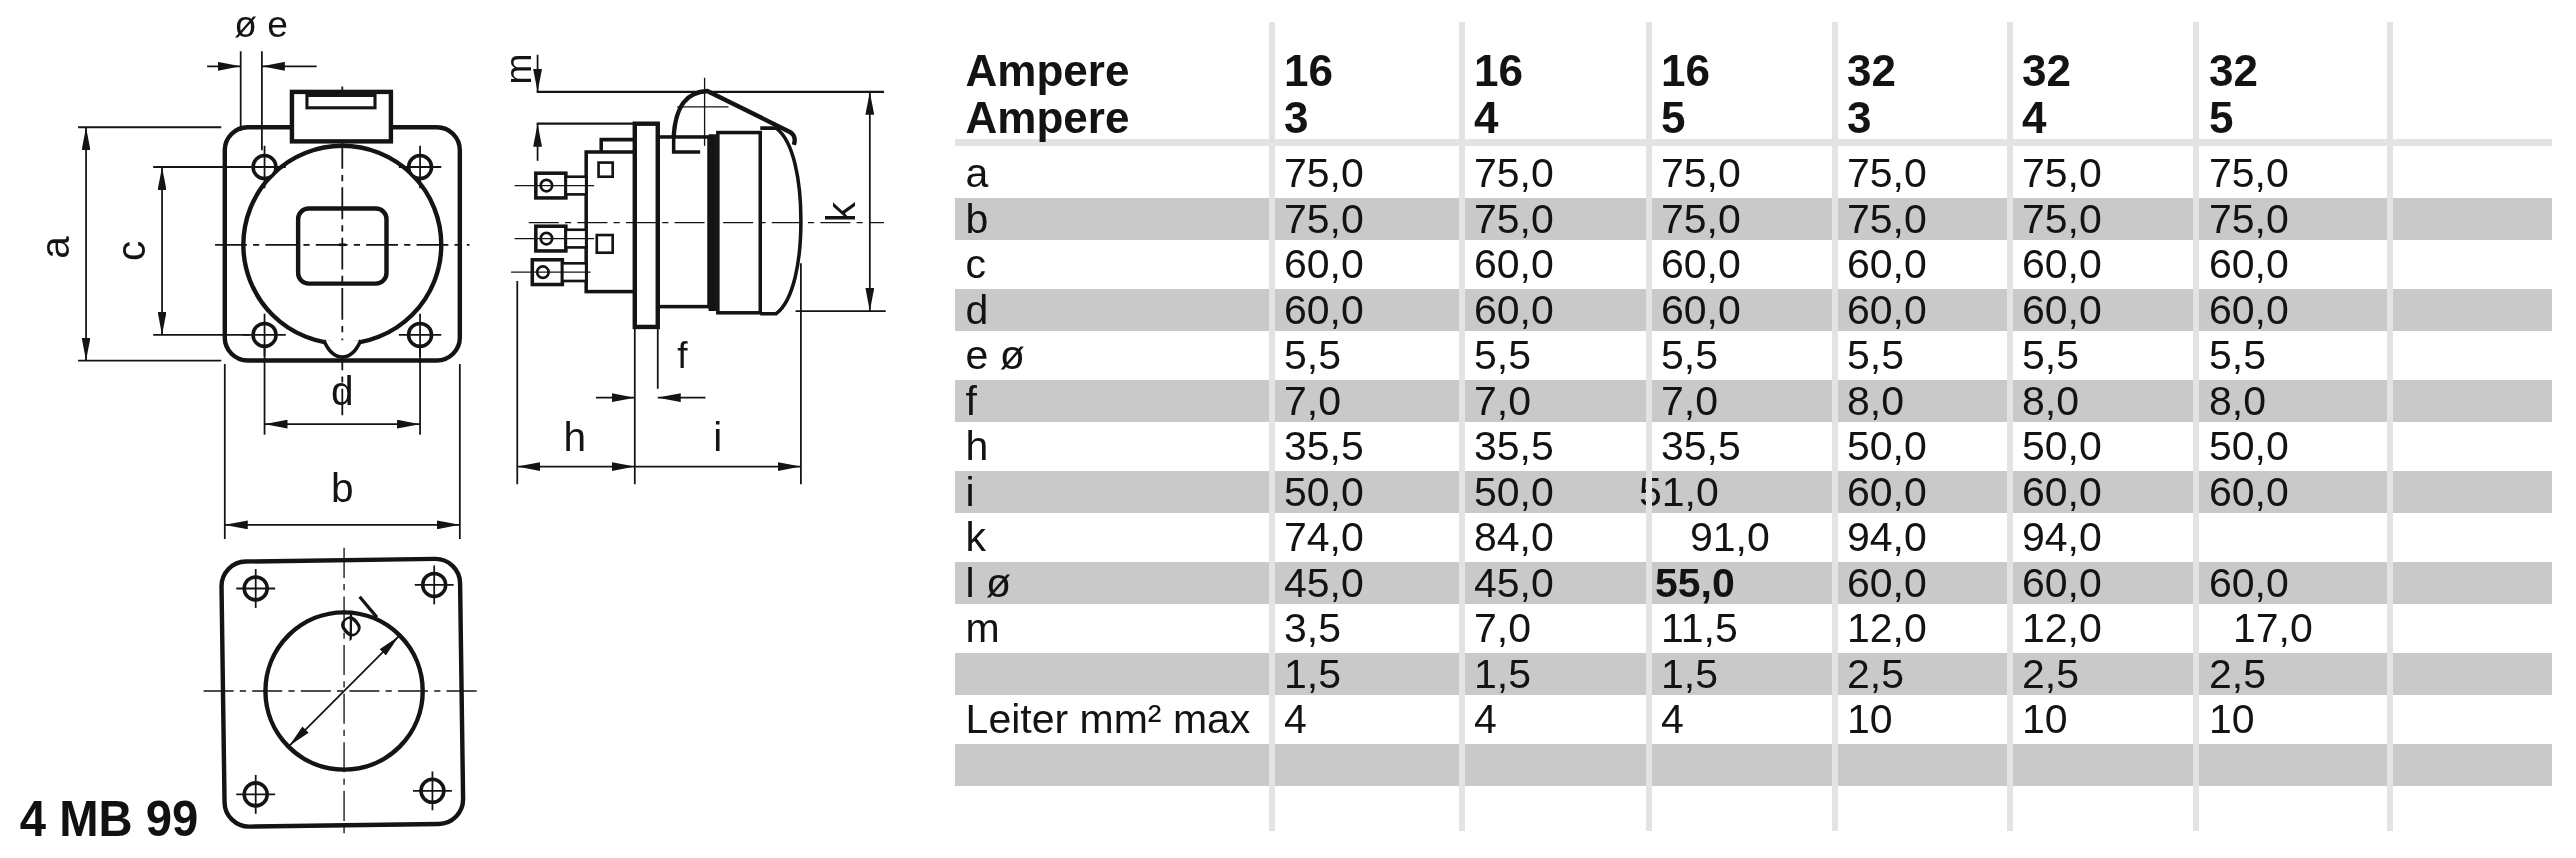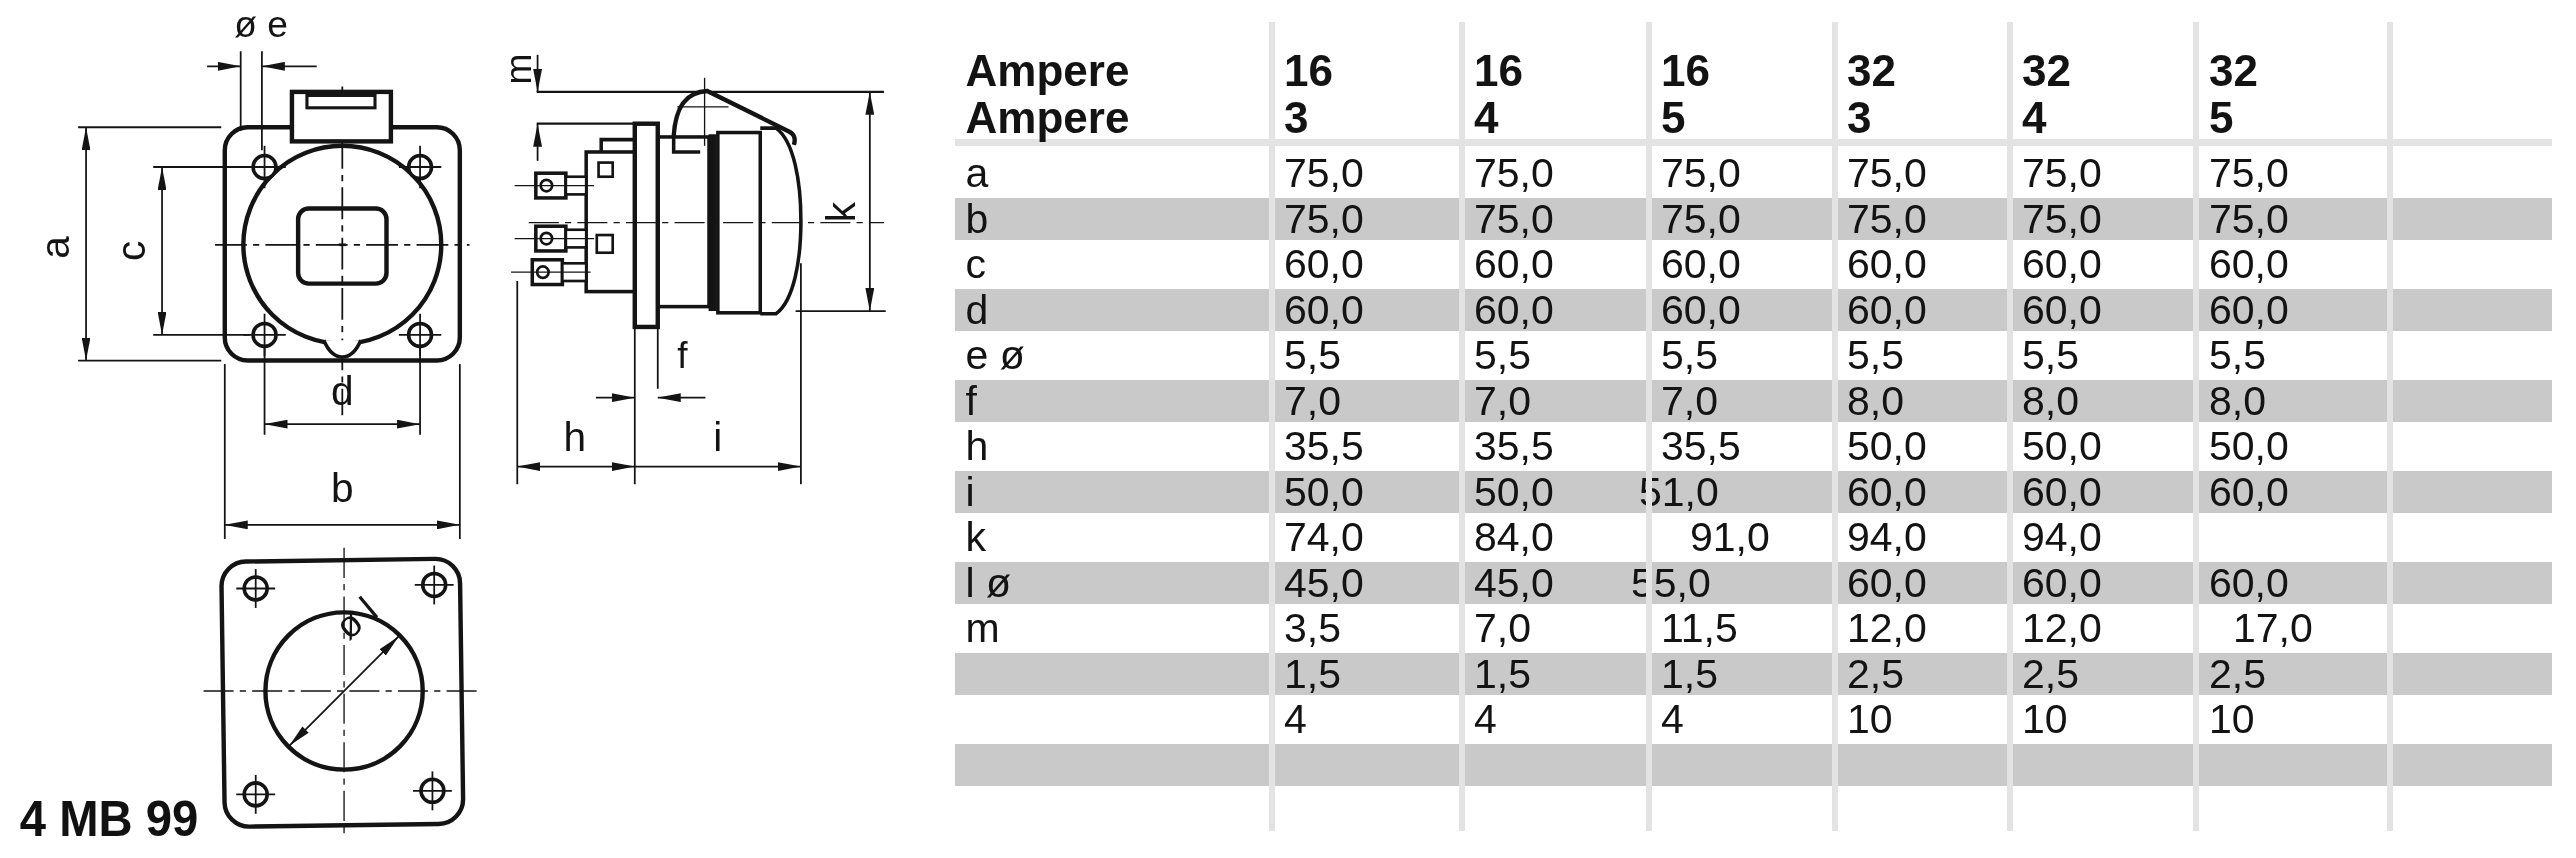--- a/index.html
+++ b/index.html
@@ -318,21 +318,21 @@
       <span class="tcell" style="left: 519px;">84,0</span>
       <span class="tcell" style="left: 691px; margin-left: 44px;">91,0</span>
       <span class="tcell" style="left: 892px;">94,0</span>
       <span class="tcell" style="left: 1067px;">94,0</span>
       <span class="tcell" style="left: 1254px; margin-top: 48px;">102,0</span>
     </div>
     <div class="trow shaded" style="top: 562px;">
       <span class="tlabel">l ø</span>
       <span class="tcell" style="left: 329px;">45,0</span>
       <span class="tcell" style="left: 519px;">45,0</span>
-      <span class="tcell" style="left: 676px;">55,0</span>
+      <span class="tcell" style="left: 700px; font-weight: bold;">55,0</span>
       <span class="tcell" style="left: 892px;">60,0</span>
       <span class="tcell" style="left: 1067px;">60,0</span>
       <span class="tcell" style="left: 1254px;">60,0</span>
     </div>
     <div class="trow" style="top: 607px;">
       <span class="tlabel">m</span>
       <span class="tcell" style="left: 329px;">3,5</span>
       <span class="tcell" style="left: 519px;">7,0</span>
       <span class="tcell" style="left: 706px;">11,5</span>
       <span class="tcell" style="left: 892px;">12,0</span>
@@ -341,20 +341,21 @@
     </div>
     <div class="trow shaded" style="top: 653px;">
       <span class="tcell" style="left: 329px;">1,5</span>
       <span class="tcell" style="left: 519px;">1,5</span>
       <span class="tcell" style="left: 706px;">1,5</span>
       <span class="tcell" style="left: 892px;">2,5</span>
       <span class="tcell" style="left: 1067px;">2,5</span>
       <span class="tcell" style="left: 1254px;">2,5</span>
     </div>
     <div class="trow" style="top: 698px;">
+      <span class="tlabel">Leiter mm² max</span>
       <span class="tcell" style="left: 329px;">4</span>
       <span class="tcell" style="left: 519px;">4</span>
       <span class="tcell" style="left: 706px;">4</span>
       <span class="tcell" style="left: 892px;">10</span>
       <span class="tcell" style="left: 1067px;">10</span>
       <span class="tcell" style="left: 1254px;">10</span>
     </div>
     <div class="trow shaded" style="top: 744px;">
       <span class="tlabel"></span>
       <span class="tcell" style="left: 329px;"></span>

